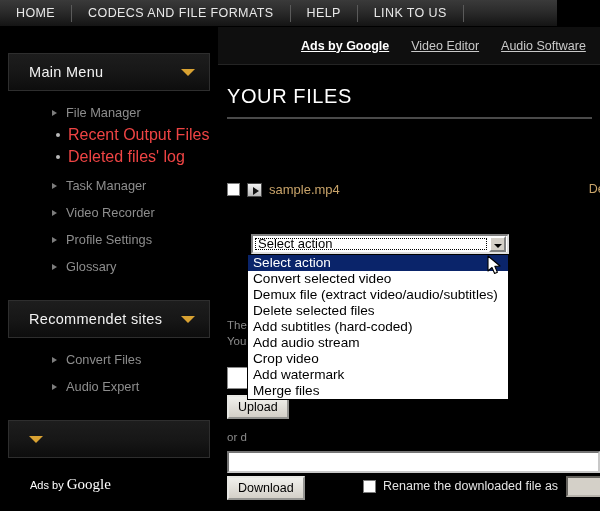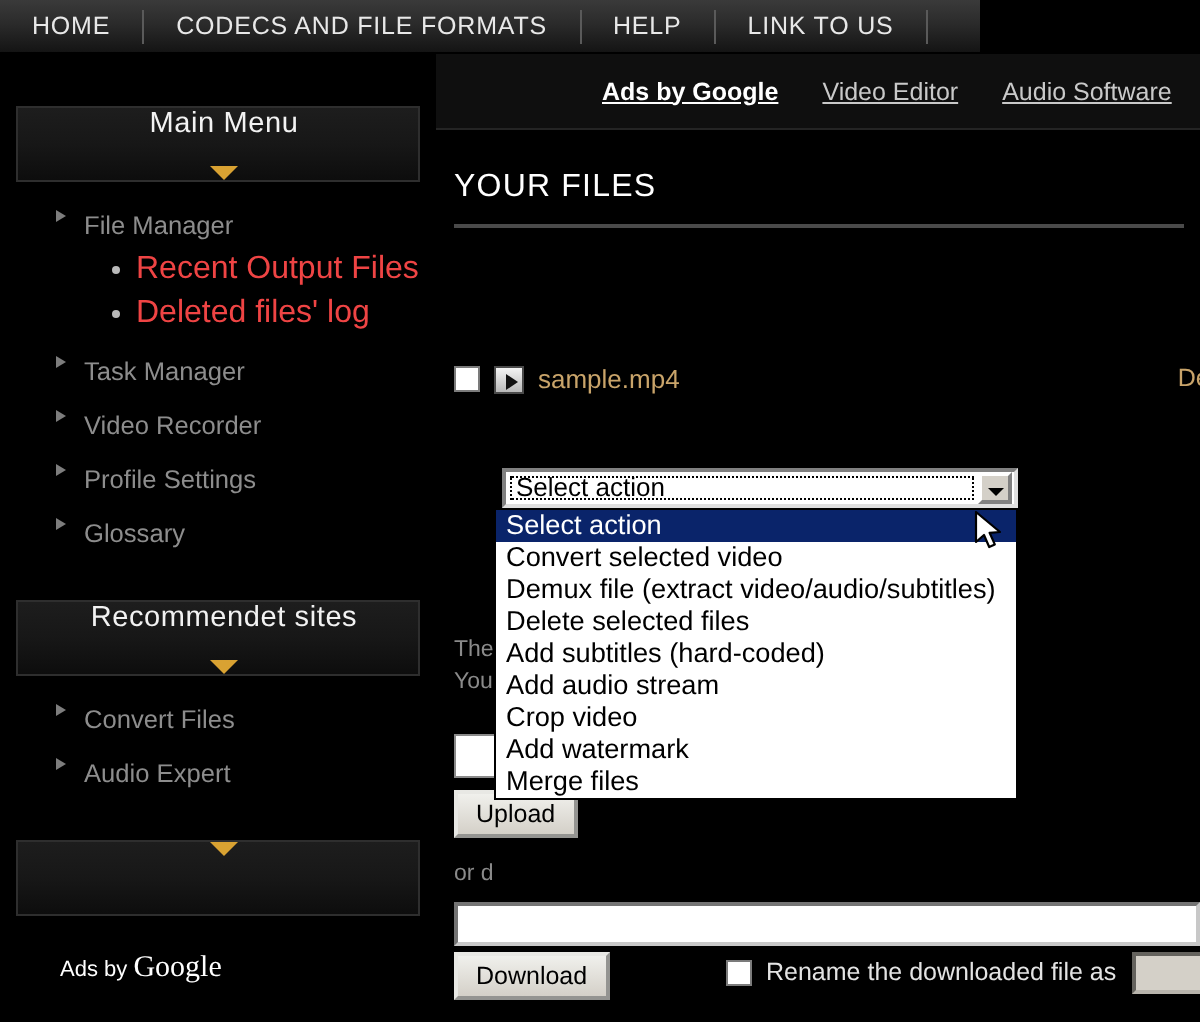--- a/index.html
+++ b/index.html
@@ -6,21 +6,21 @@
   html, body {
     margin: 0; padding: 0;
     width: 600px; height: 511px;
     background: #000;
     overflow: hidden;
     font-family: "Liberation Sans", sans-serif;
   }
 
   
   #topnav {
-    position: absolute; left: 0; top: 0; width: 490px; height: 27px;
+    position: absolute; left: 0; top: 0; width: 557px; height: 27px;
     background: linear-gradient(to bottom, #3a3a3a 0%, #2b2b2b 45%, #141414 100%);
     border-bottom: 1px solid #000;
     display: flex; align-items: center;
   }
   .nav-item {
     color: #e8e8e8; font-size: 12.5px; letter-spacing: .4px;
     padding: 0 16px; white-space: nowrap; text-decoration: none;
     line-height: 26px;
   }
   .nav-sep { width: 1px; height: 17px; background: #5a5a5a; flex: 0 0 1px; }
@@ -29,33 +29,32 @@
   #sidebar {
     position: absolute; left: 0; top: 27px; width: 218px; height: 484px;
     background: #000;
   }
   .panel-head {
     margin: 26px 8px 0 8px; height: 38px;
     background: linear-gradient(to bottom,#1d1d1d 0%,#171717 50%,#0d0d0d 100%);
     border: 1px solid #2e2e2e;
     display: flex; align-items: center; justify-content: space-between;
     padding: 0 14px 0 20px;
-    flex-direction: column;
   }
   .panel-head span.t { color:#f2f2f2; font-size: 14.5px; letter-spacing:.3px; }
   .caret {
     width: 0; height: 0;
     border-left: 7px solid transparent; border-right: 7px solid transparent;
     border-top: 7px solid #d9a232;
   }
   .menu { margin: 10px 0 0 0; padding: 0; list-style: none; }
   .menu li { padding: 0; }
   .m-row {
-    display: flex; align-items: flex-start; gap: 9px;
-    padding: 4px 0 4px 28px; color: #8d8d8d; font-size: 12.8px;
+    display: flex; align-items: center; gap: 9px;
+    padding: 4px 0 4px 52px; color: #8d8d8d; font-size: 12.8px;
   }
   .m-row .bull {
     width:0;height:0;border-top:3.5px solid transparent;border-bottom:3.5px solid transparent;
     border-left:5px solid #7d7d7d; flex:0 0 auto;
   }
   .m-sub {
     display:flex; align-items:center; gap:8px;
     padding: 2px 0 2px 56px; color: #ef4444; font-size: 16px;
   }
   .m-sub .dot { width:4px;height:4px;border-radius:50%;background:#b9b9b9;flex:0 0 auto;}
@@ -71,21 +70,21 @@
   }
   #adsbar {
     height: 38px; background: #0f0f0f; border-bottom: 1px solid #242424;
     display: flex; align-items: center; gap: 22px; padding-left: 83px;
   }
   #adsbar a { font-size: 12.5px; text-decoration: underline; }
   .ad-strong { color:#fff; font-weight: bold; }
   .ad-link { color:#c9c9c9; }
 
   #pagetitle {
-    margin: 20px 8px 0 9px; color:#fff; font-size: 16px; letter-spacing:.6px;
+    margin: 20px 8px 0 9px; color:#fff; font-size: 20px; letter-spacing:.6px;
     padding-bottom: 9px;
     border-bottom: 2px solid #4a4a4a;
   }
 
   .file-row {
     position:absolute; left: 9px; top: 155px; right: 0;
     display:flex; align-items:center; gap:7px;
   }
   .chk {
     width: 13px; height: 13px; background:#fff;

